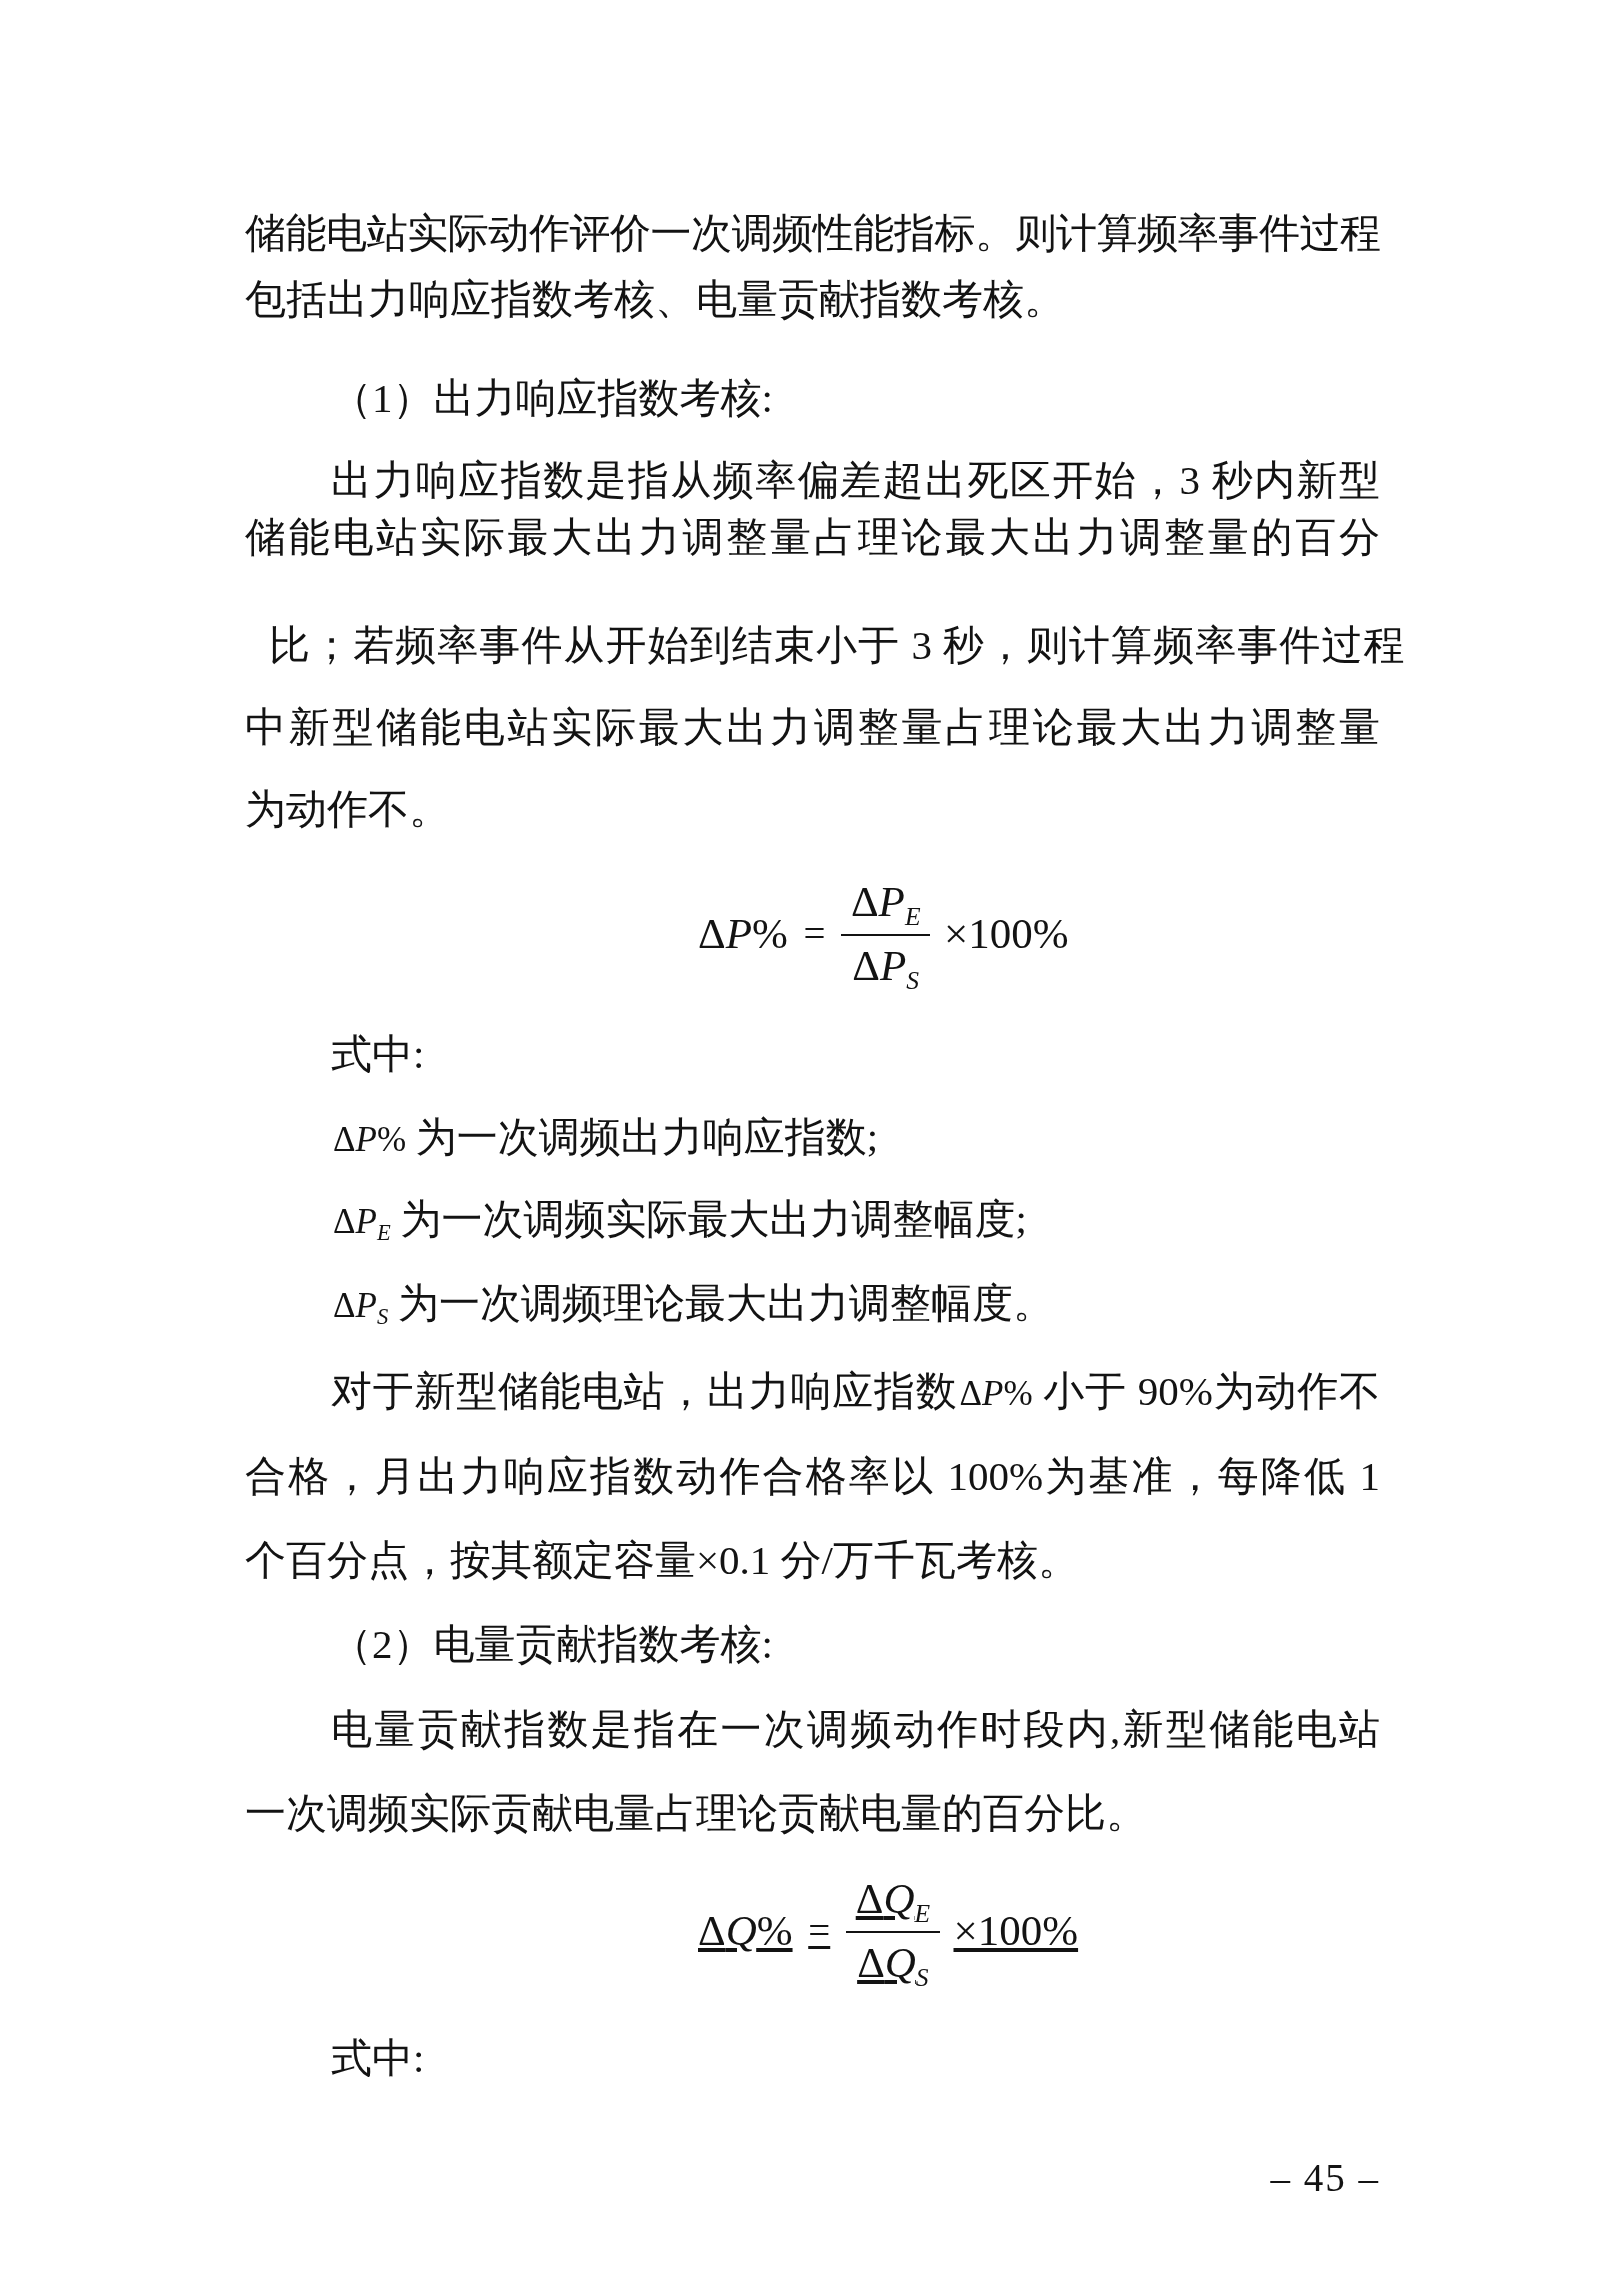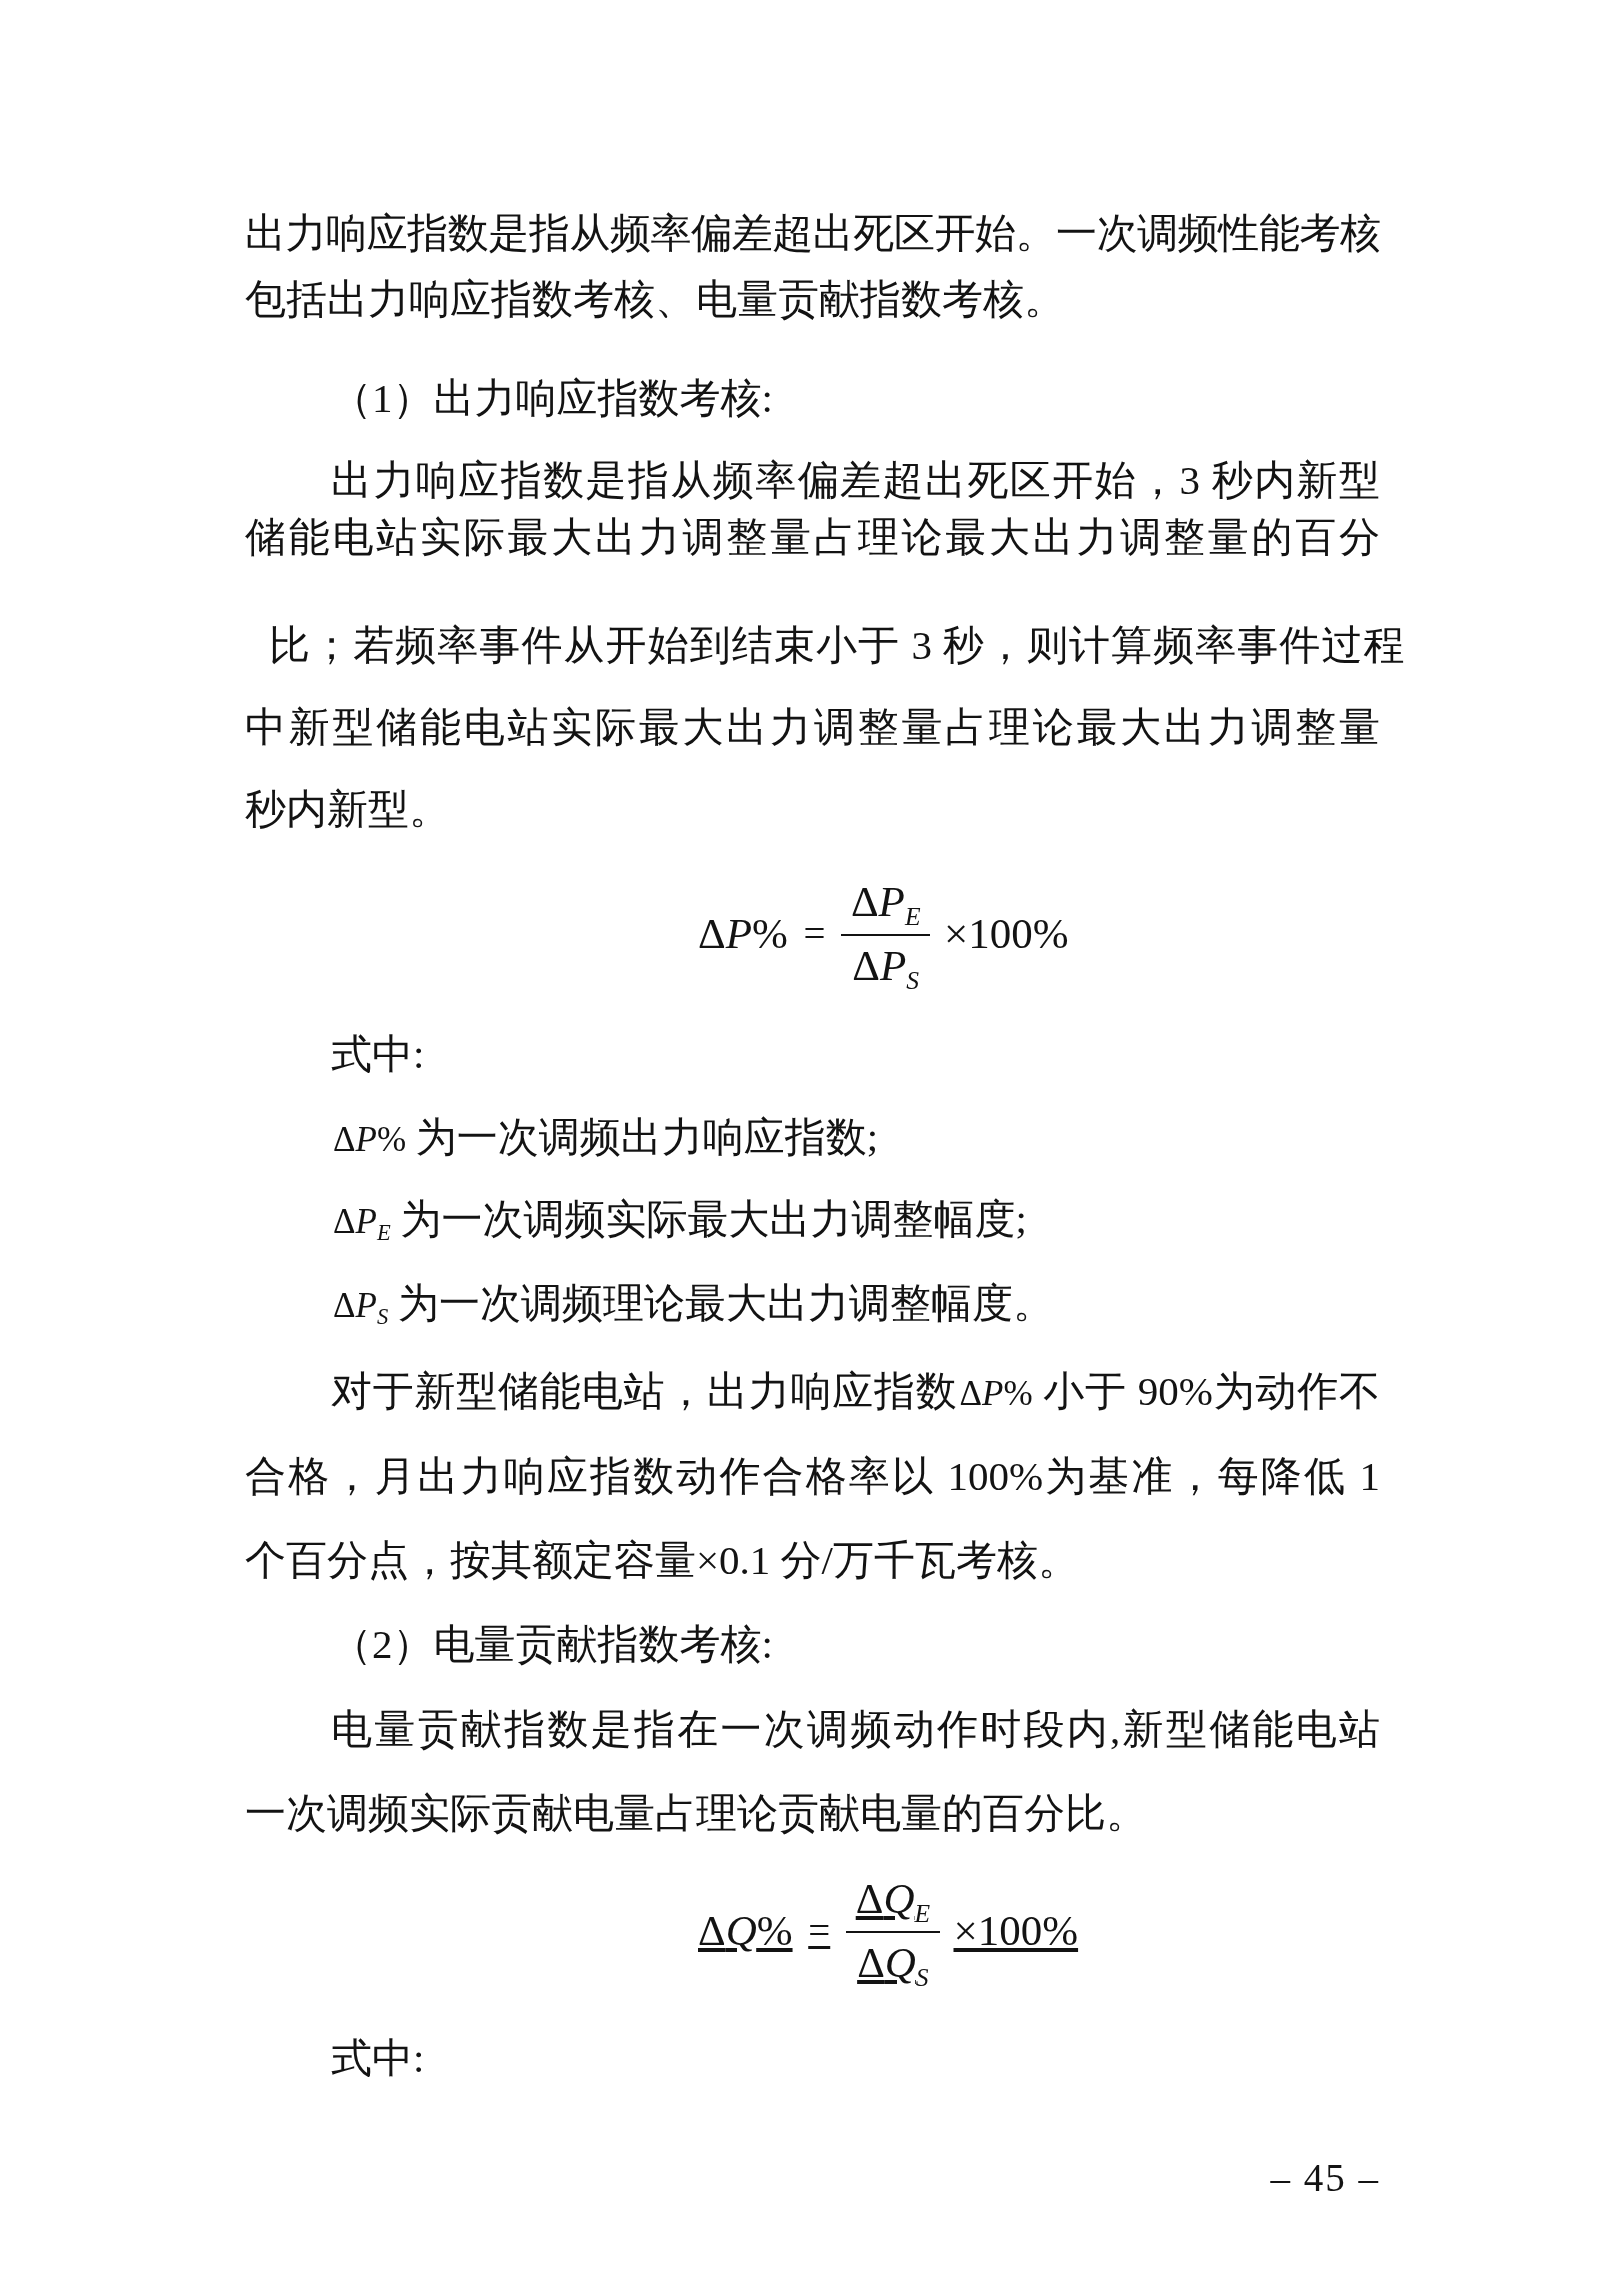--- a/index.html
+++ b/index.html
@@ -45,30 +45,30 @@
     position:absolute;left:245px;width:1135px;top:2148px;
     text-align:right;font-size:39px;line-height:59px;
     letter-spacing:2px;
   }
 </style>
 </head>
 <body>
 
 <div class="page">
 
-  <div class="line just" style="top:204px;letter-spacing:-1px;">出力响应指数是指从频率偏差超出死区开始。一次调频性能考核</div>
+  <div class="line just" style="top:204px;letter-spacing:-1px;">储能电站实际动作评价一次调频性能指标。则计算频率事件过程</div>
   <div class="line" style="top:270px;">包括出力响应指数考核、电量贡献指数考核。</div>
 
   <div class="line indent" style="top:369px;">（1）出力响应指数考核:</div>
 
   <div class="line just indent" style="top:451px;">出力响应指数是指从频率偏差超出死区开始，3 秒内新型</div>
   <div class="line just" style="top:508px;">储能电站实际最大出力调整量占理论最大出力调整量的百分</div>
   <div class="line just" style="top:616px;letter-spacing:-0.5px;margin-left:24px;">比；若频率事件从开始到结束小于 3 秒，则计算频率事件过程</div>
   <div class="line just" style="top:698px;">中新型储能电站实际最大出力调整量占理论最大出力调整量</div>
-  <div class="line" style="top:780px;">秒内新型。</div>
+  <div class="line" style="top:780px;">为动作不。</div>
 
   <div class="formula" style="top:860px;">
     <span class="f-lhs"><span>Δ</span><span class="mv">P</span><span>%</span></span>
     <span class="f-eq">=</span>
     <span class="frac">
       <span class="fnum"><span>Δ</span><span class="mv">P</span><sub>E</sub></span>
       <span class="fden"><span>Δ</span><span class="mv">P</span><sub>S</sub></span>
     </span>
     <span class="f-factor">×100%</span>
   </div>

